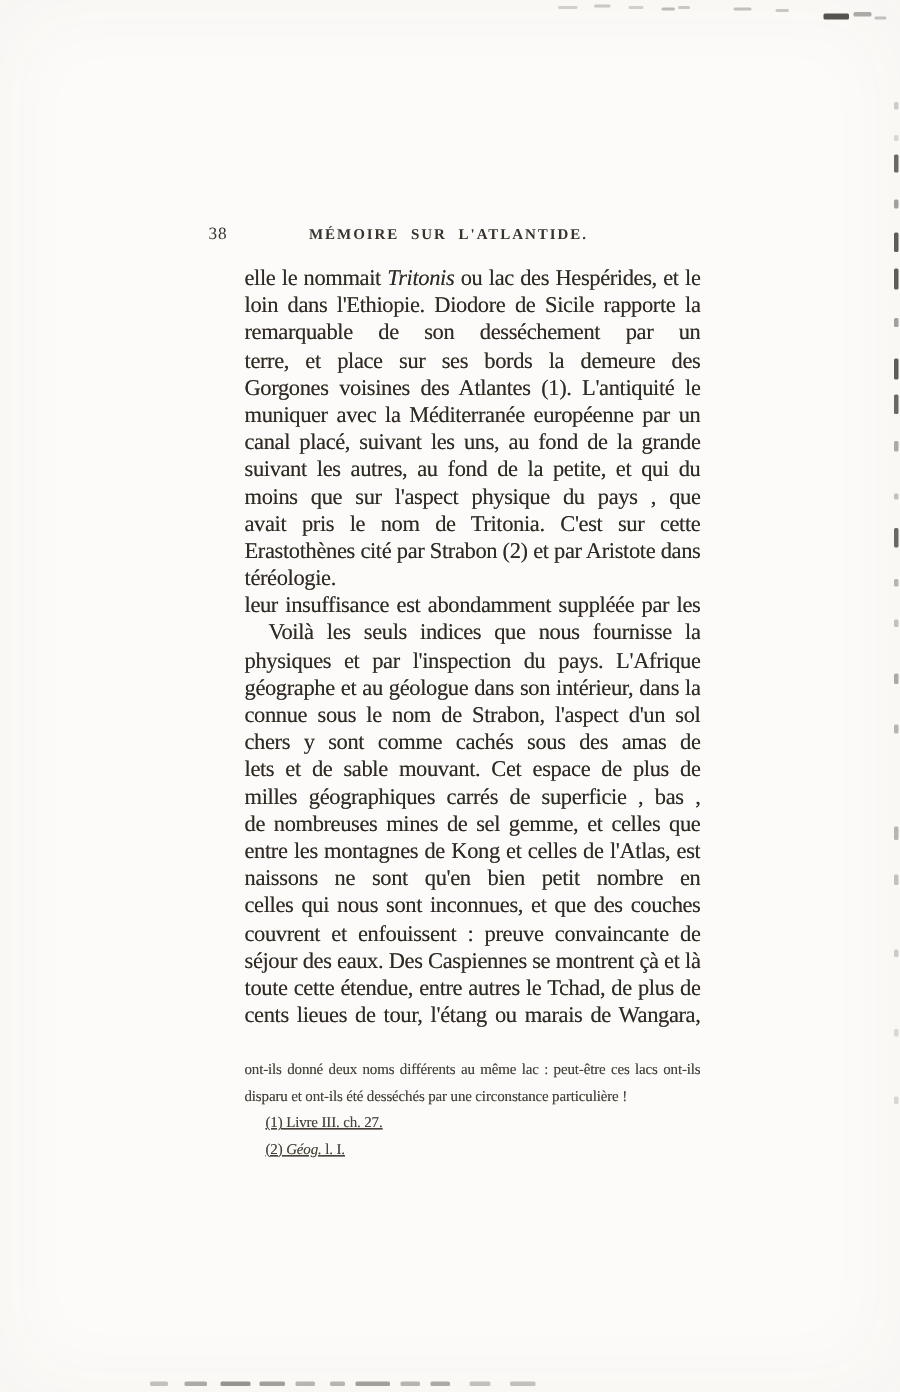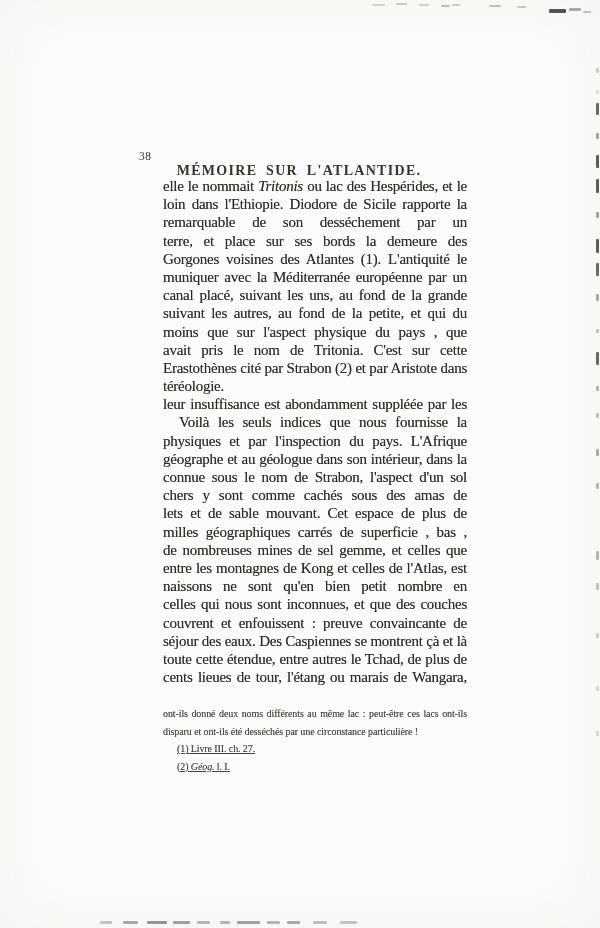--- a/index.html
+++ b/index.html
@@ -12,22 +12,22 @@
     font-family:"Liberation Serif", serif;
     color:#2f2b24;
   }
   
   .pagenum{
     position:absolute;left:139px;top:150px;
     font-size:11.5px;letter-spacing:0.5px;color:#38332c;
   }
   .runtitle{
     position:absolute;left:163px;top:151px;width:272px;
-    text-align:center;font-size:14px;letter-spacing:1.3px;word-spacing:4px;
-    color:#38332c;font-weight:bold;margin-top:12px;
+    text-align:center;font-size:10px;letter-spacing:1.3px;word-spacing:4px;
+    color:#38332c;font-weight:bold;
   }
   
   .bodycol{
     position:absolute;left:163px;top:177px;width:304px;
   }
   .bodycol .line{
     height:18.2px;line-height:18.2px;overflow:hidden;
     font-size:15px;letter-spacing:-0.25px;
     text-align:justify;
     text-shadow:0 0 0.4px rgba(40,30,20,0.55);

